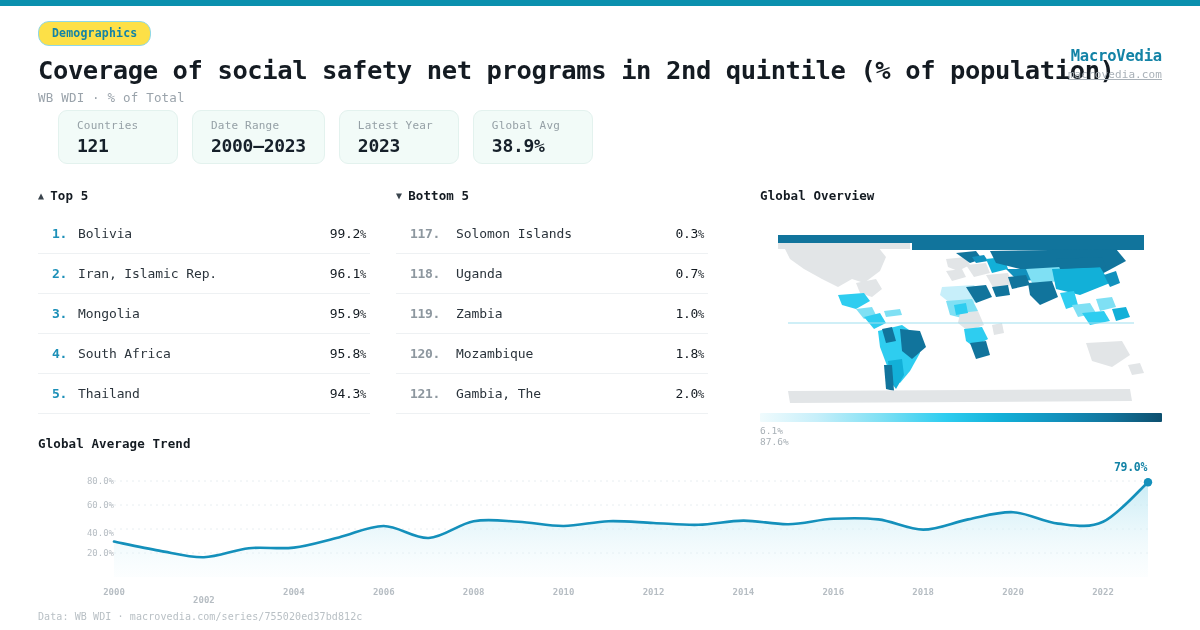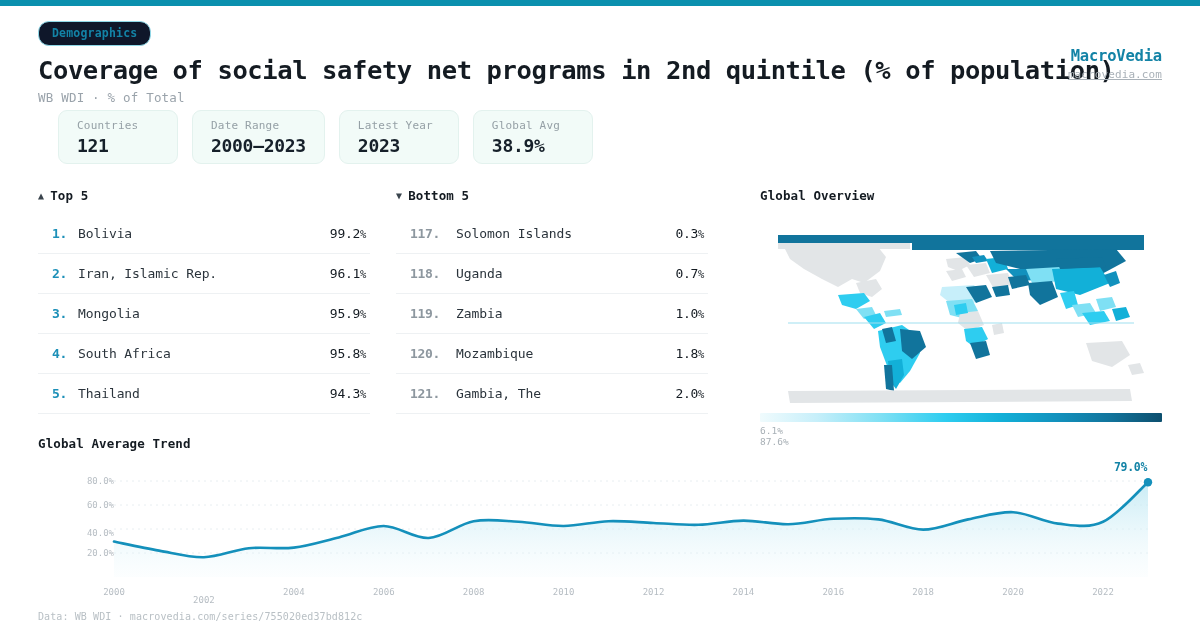--- a/index.html
+++ b/index.html
@@ -16,21 +16,21 @@
     width: 1200px; height: 6px;
     background: #0b90ae;
   }
   .page { position: absolute; top: 6px; left: 0; width: 1200px; height: 624px; }
 
   
   .header { position: absolute; left: 38px; top: 15px; width: 1124px; }
   .badge {
     display: inline-block;
     border: 1px solid #8fd8e8;
-    background: #0f172a;
+    background: #fde047;
     color: #1383a6;
     border-radius: 11px;
     font-size: 11.5px;
     font-weight: bold;
     padding: 4px 13px 5px 13px;
     letter-spacing: .2px;
   }
   .title {
     margin-top: 9px;
     font-size: 25.5px;
@@ -100,21 +100,21 @@
   .legend-labels {
     display: flex; justify-content: space-between;
     font-size: 9.5px; color: #a8b0b6; margin-top: 3px; flex-direction: column;
   }
 
   
   #trend-block { position: absolute; left: 38px; top: 430px; width: 1124px; }
   .trend-title { font-size: 12.5px; font-weight: bold; color: #141b22; letter-spacing: .1px; }
   .trend-canvas { position: relative; width: 1124px; height: 145px; margin-top: 8px; }
   .ylab { position: absolute; font-size: 9px; color: #b6bdc3; right: calc(100% - 76px); transform: translateY(-50%); }
-  .xlab { position: absolute; font-size: 9px; color: #b6bdc3; transform: translateX(-50%); top: 128px; }
+  .xlab { position: absolute; font-size: 9px; color: #b6bdc3; transform: translateX(-50%); top: 128px; font-weight: bold; }
   .endlabel {
     position: absolute; font-size: 11.5px; font-weight: bold; color: #1383a6;
     letter-spacing: -0.3px;
   }
 
   
   .footer {
     position: absolute; left: 38px; top: 605px;
     font-size: 10px; color: #b9c0c5; letter-spacing: .1px;
   }

